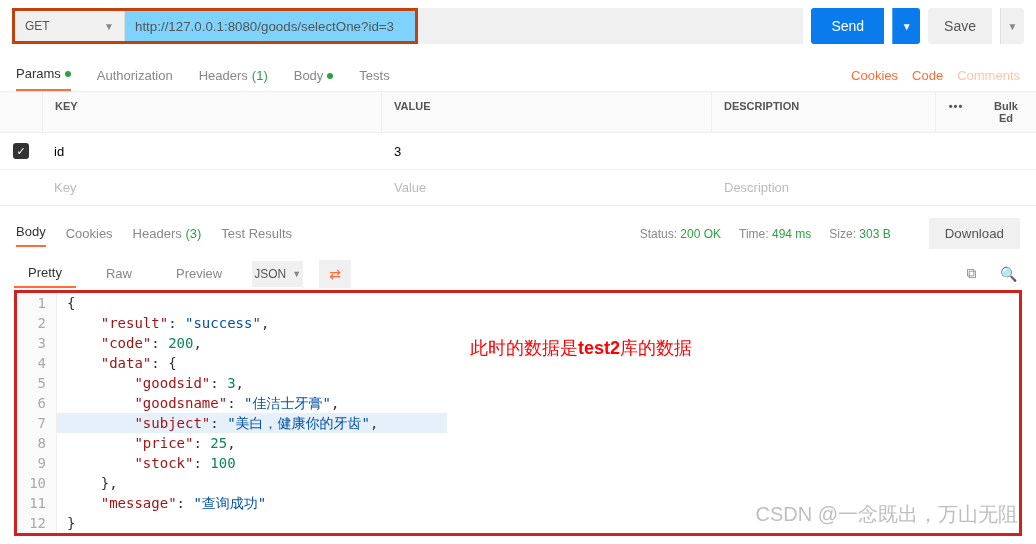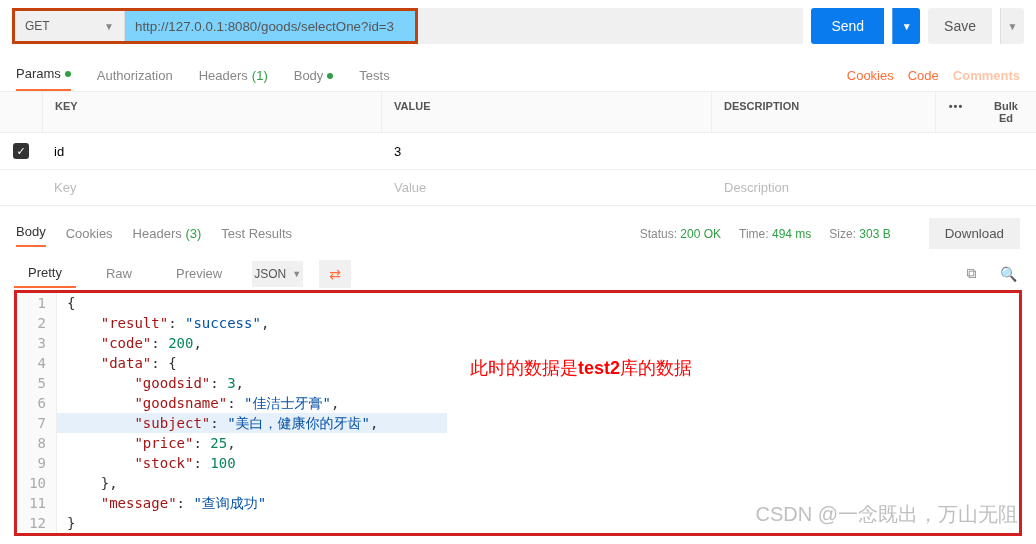--- a/index.html
+++ b/index.html
@@ -16,21 +16,21 @@
 .save-btn { background: #f0f0f0; color: #555; height: 36px; padding: 0 16px; border: none; font-size: 14px; border-radius: 3px 0 0 3px; display: flex; align-items: center; }
 .save-arrow { background: #f0f0f0; color: #888; height: 36px; width: 24px; border: none; border-left: 1px solid #ddd; border-radius: 0 3px 3px 0; font-size: 10px; }
 
 .tabs { display: flex; padding: 8px 16px 0; border-bottom: 1px solid #eee; gap: 26px; align-items: center; }
 .tab { color: #888; padding: 6px 0; cursor: pointer; font-size: 13px; display: flex; align-items: center; gap: 4px; }
 .tab.active { color: #333; border-bottom: 2px solid #ff6c37; padding-bottom: 8px; }
 .dot-g { width: 6px; height: 6px; background: #2ea043; border-radius: 50%; display: inline-block; }
 .count { color: #2ea043; }
 .right-links { margin-left: auto; display: flex; gap: 14px; font-size: 13px; }
 .right-links span { color: #ff6c37; cursor: pointer; }
-.right-links .faded { color: #ffc4a8; font-weight: bold; }
+.right-links .faded { color: #ffc4a8; }
 
 .params-table { width: 100%; }
 .params-header { display: flex; background: #fafafa; border-bottom: 1px solid #eee; }
 .params-header > div { padding: 8px 12px; font-size: 11px; font-weight: bold; color: #555; }
 .col-check { width: 42px; }
 .col-key { width: 340px; border-right: 1px solid #eee; border-left: 1px solid #eee; }
 .col-value { width: 330px; border-right: 1px solid #eee; }
 .col-desc { flex: 1; border-right: 1px solid #eee; }
 .col-actions { width: 40px; text-align: center; color: #aaa; letter-spacing: 1px; }
 .bulk { width: 60px; color: #ff6c37; font-weight: normal; text-align: center; }
@@ -61,21 +61,21 @@
 .code-area { border: 3px solid #d02020; border-top: none; margin: 0 14px; position: relative; padding-top: 3px; }
 .code-area::before { content: ""; position: absolute; top: 0; left: -3px; right: -3px; height: 3px; background: #d02020; }
 .code-line { display: flex; font-family: Consolas, monospace; font-size: 14px; line-height: 20px; max-width: 430px; }
 .line-num { width: 40px; text-align: right; color: #aaa; padding-right: 10px; user-select: none; background: #fafafa; border-right: 1px solid #eee; }
 .line-content { padding-left: 10px; white-space: pre; flex: 1; }
 .hl { background: #e6f0fa; }
 .j-key { color: #a31515; }
 .j-str { color: #0451a5; }
 .j-num { color: #098658; }
 
-.annotation { position: absolute; left: 470px; top: 66px; color: #ff0000; font-size: 18px; font-family: sans-serif; }
+.annotation { position: absolute; left: 470px; top: 46px; color: #ff0000; font-size: 18px; font-family: sans-serif; }
 .annotation .bold { font-weight: bold; }
 
 .watermark { position: absolute; bottom: 8px; right: 18px; color: rgba(128,128,128,0.5); font-size: 20px; font-family: sans-serif; }
 .code-wrapper { position: relative; }
 </style>
 </head>
 <body>
 
 <div class="req-bar">
   <div class="method-url">

